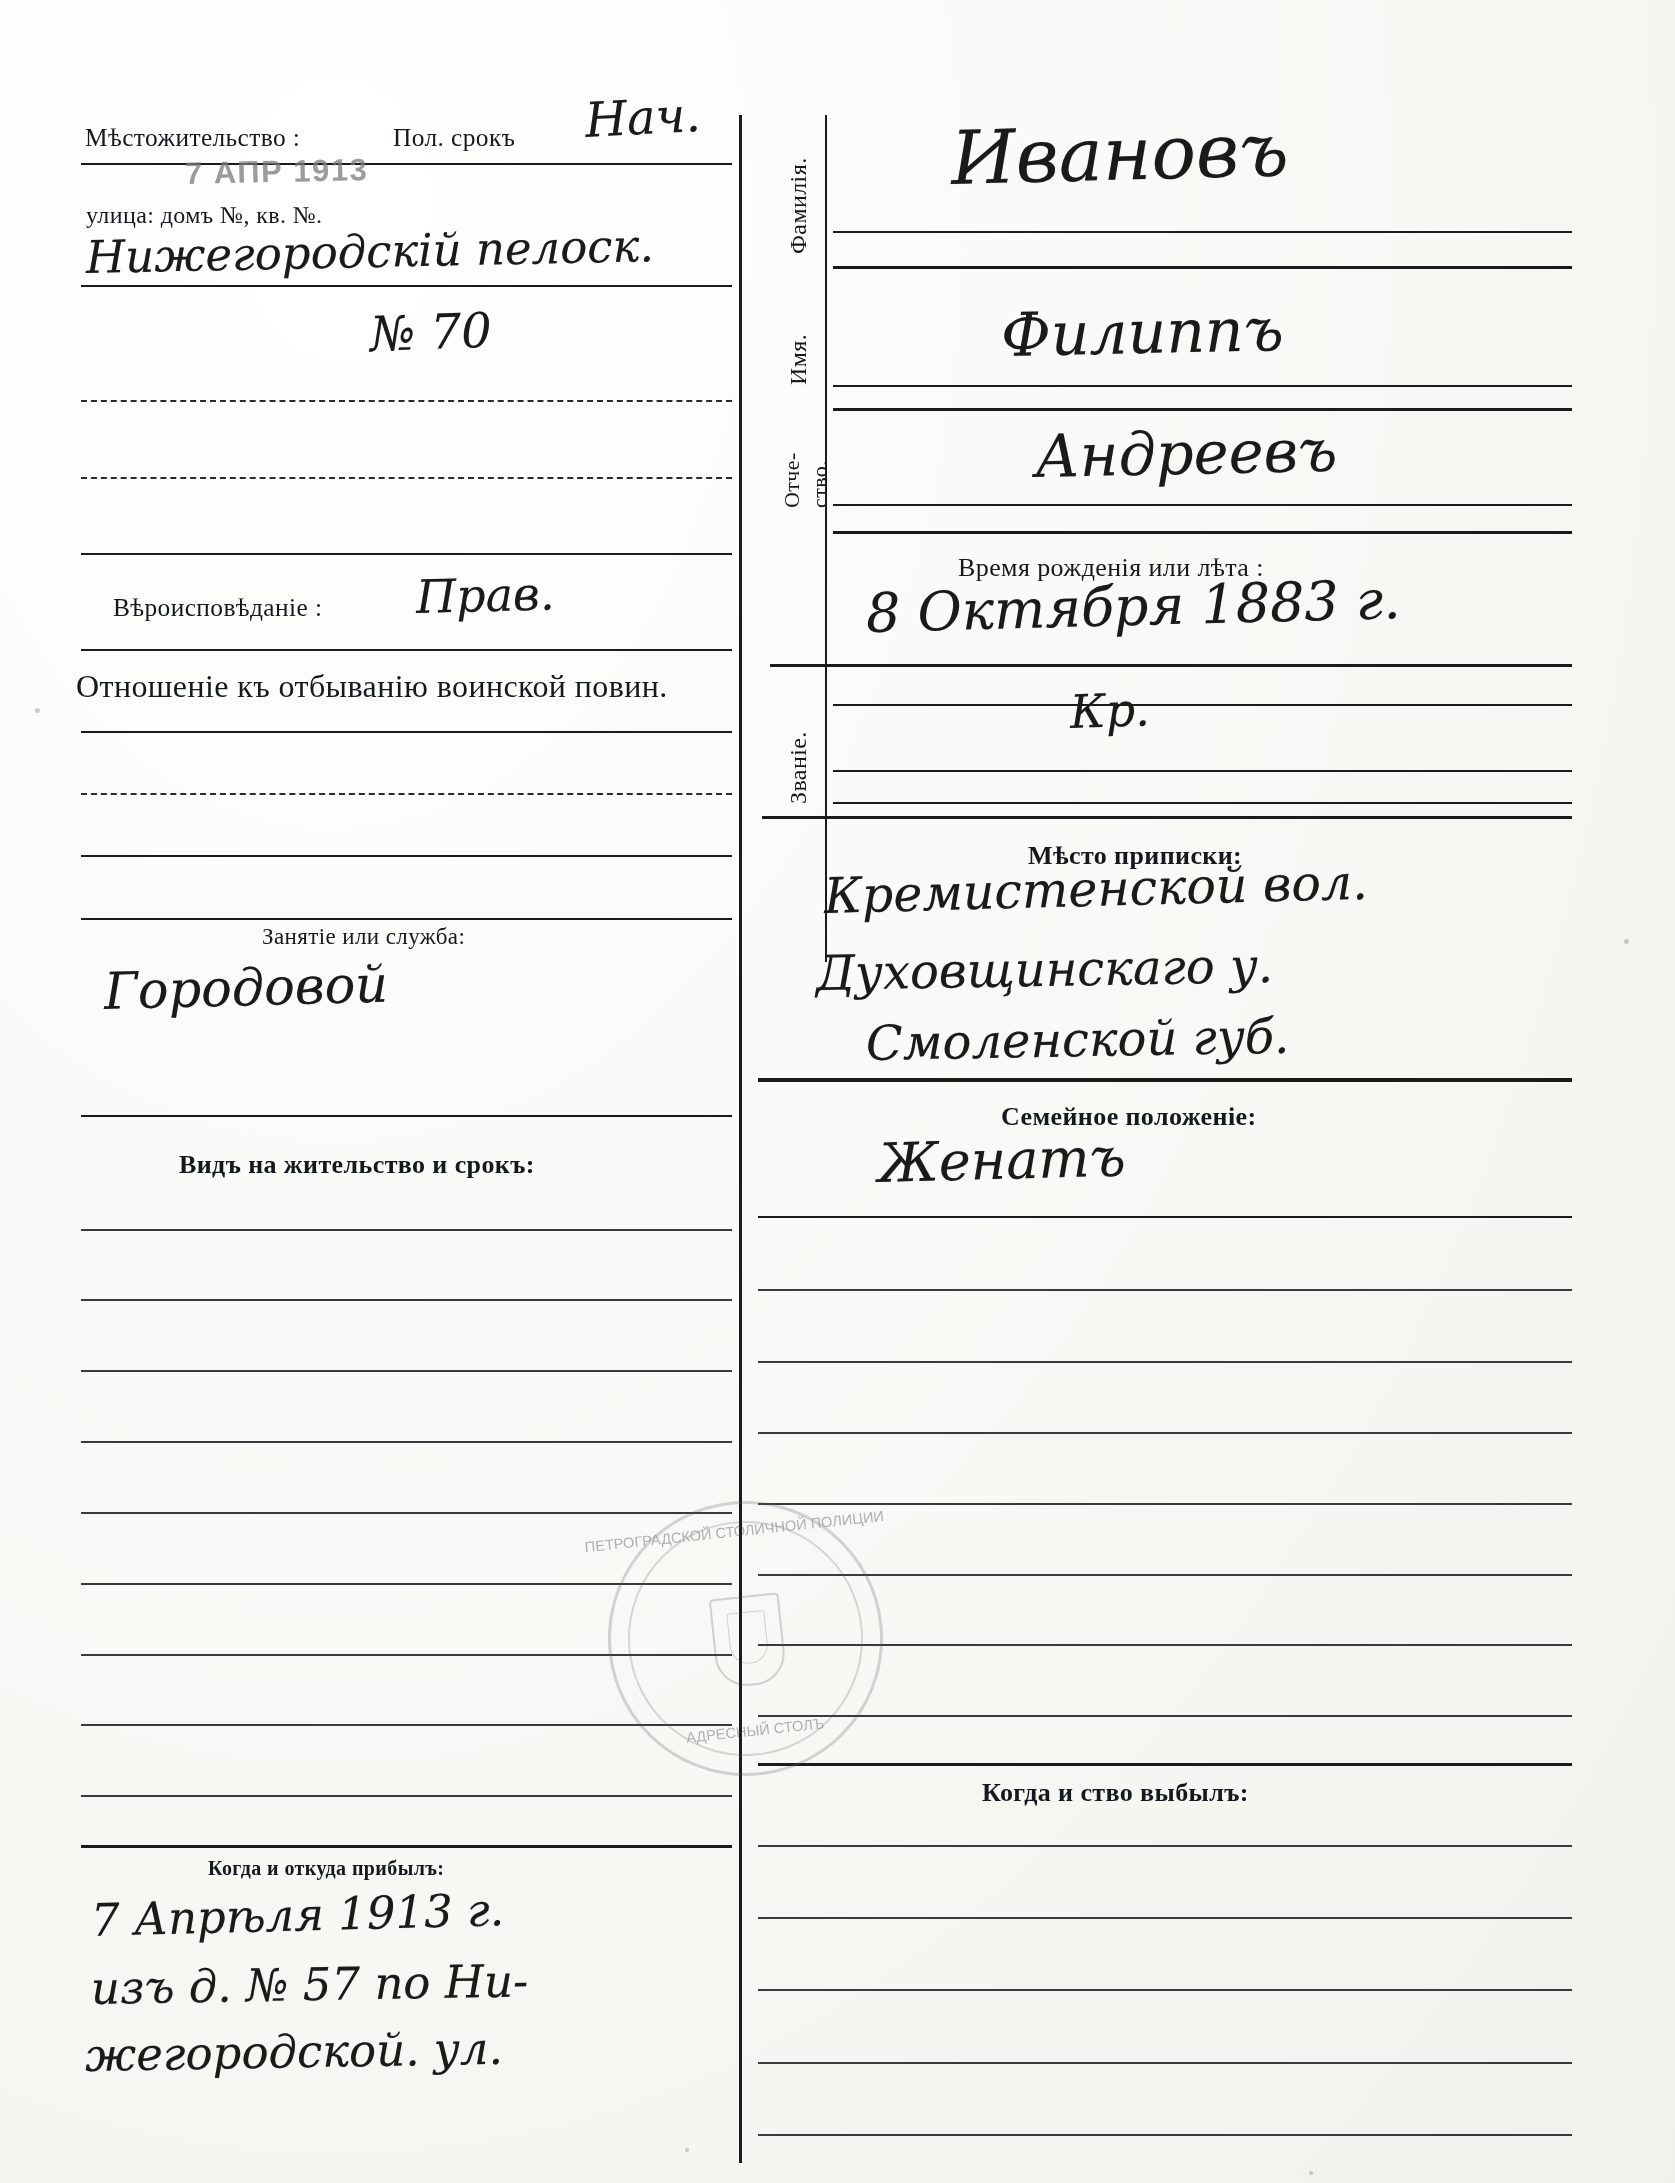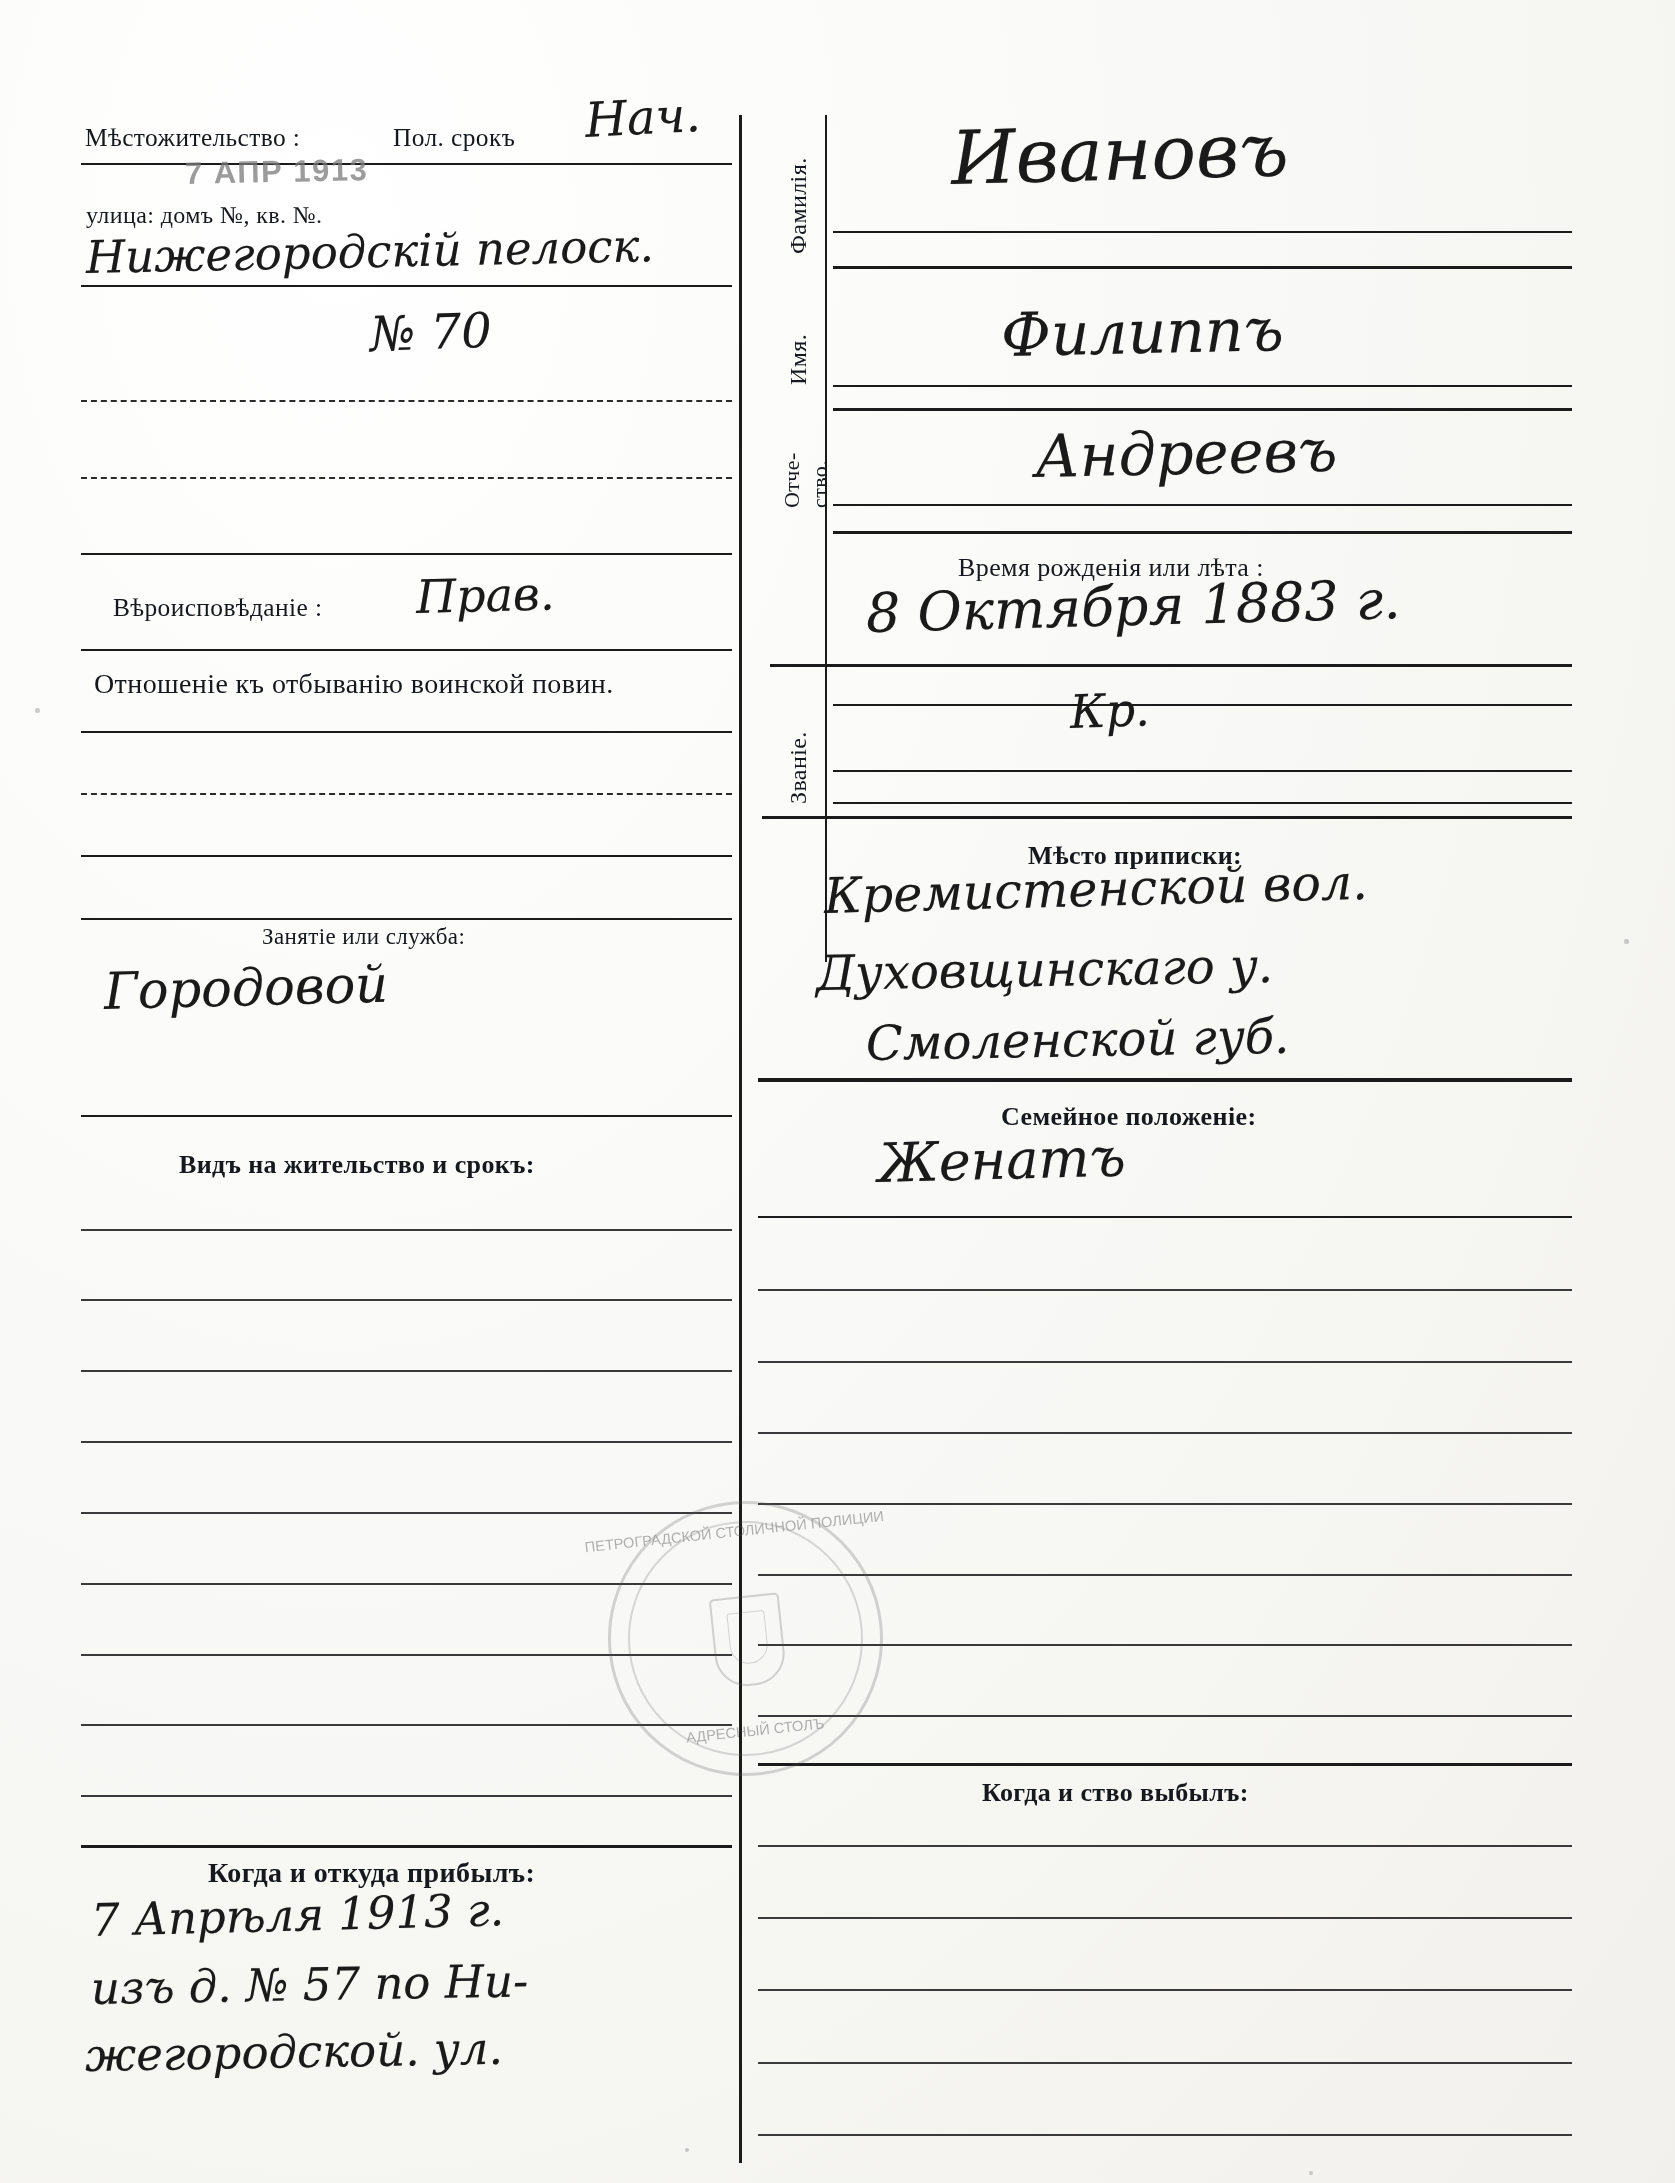--- a/index.html
+++ b/index.html
@@ -138,21 +138,21 @@
   <div class="hand" style="left:370px;top:306px;font-size:48px;transform:rotate(-2deg);">№ 70</div>
   <div class="rule dash" style="left:81px;top:400px;width:651px;"></div>
   <div class="rule dash" style="left:81px;top:477px;width:651px;"></div>
 
   <div class="rule" style="left:81px;top:553px;width:651px;"></div>
 
   <div class="lbl" style="left:77px;top:593px;font-size:25.4px;margin-left:36px;">Вѣроисповѣданіе :</div>
   <div class="hand" style="left:416px;top:570px;font-size:46px;transform:rotate(-1.5deg);">Прав.</div>
   <div class="rule" style="left:81px;top:649px;width:651px;"></div>
 
-  <div class="lbl" style="left:94px;top:668px;font-size:28px;">Отношеніе къ отбыванію воинской повин.</div>
+  <div class="lbl" style="left:76px;top:668px;font-size:32px;">Отношеніе къ отбыванію воинской повин.</div>
   <div class="rule" style="left:81px;top:731px;width:651px;"></div>
   <div class="rule dash" style="left:81px;top:793px;width:651px;"></div>
   <div class="rule" style="left:81px;top:855px;width:651px;"></div>
   <div class="rule" style="left:81px;top:918px;width:651px;"></div>
 
   <div class="lbl" style="left:262px;top:924px;font-size:23px;font-weight:normal;">Занятіе или служба:</div>
   <div class="hand" style="left:104px;top:962px;font-size:51px;transform:rotate(-1.5deg);">Городовой</div>
   <div class="rule" style="left:81px;top:1115px;width:651px;"></div>
 
   <div class="lbl" style="left:179px;top:1150px;font-size:26px;font-weight:bold;">Видъ на жительство и срокъ:</div>
@@ -160,21 +160,21 @@
   <div class="rule thin" style="left:81px;top:1299px;width:651px;"></div>
   <div class="rule thin" style="left:81px;top:1370px;width:651px;"></div>
   <div class="rule thin" style="left:81px;top:1441px;width:651px;"></div>
   <div class="rule thin" style="left:81px;top:1512px;width:651px;"></div>
   <div class="rule thin" style="left:81px;top:1583px;width:651px;"></div>
   <div class="rule thin" style="left:81px;top:1654px;width:651px;"></div>
   <div class="rule thin" style="left:81px;top:1724px;width:651px;"></div>
   <div class="rule thin" style="left:81px;top:1795px;width:651px;"></div>
 
   <div class="rule" style="left:81px;top:1845px;width:651px;height:3.1px;"></div>
-  <div class="lbl" style="left:208px;top:1857px;font-size:28px;font-weight:bold;">Когда и откуда прибылъ:</div>
+  <div class="lbl" style="left:208px;top:1857px;font-size:20px;font-weight:bold;">Когда и откуда прибылъ:</div>
   <div class="hand" style="left:91px;top:1894px;font-size:45px;transform:rotate(-1.5deg);">7 Апрѣля 1913 г.</div>
   <div class="hand" style="left:91px;top:1962px;font-size:45px;transform:rotate(-1deg);">изъ д. № 57 по Ни-</div>
   <div class="hand" style="left:85px;top:2029px;font-size:45px;transform:rotate(-1deg);">жегородской. ул.</div>
 
   <div class="vlabel" style="left:785px;top:254px;font-size:24px;">Фамилія.</div>
   <div class="hand" style="left:951px;top:115px;font-size:74px;transform:rotate(-1.5deg);">Ивановъ</div>
   <div class="rule" style="left:833px;top:231px;width:739px;height:1.5px;"></div>
   <div class="rule" style="left:833px;top:266px;width:739px;height:3.1px;"></div>
 
   <div class="vlabel" style="left:785px;top:385px;font-size:24px;">Имя.</div>

